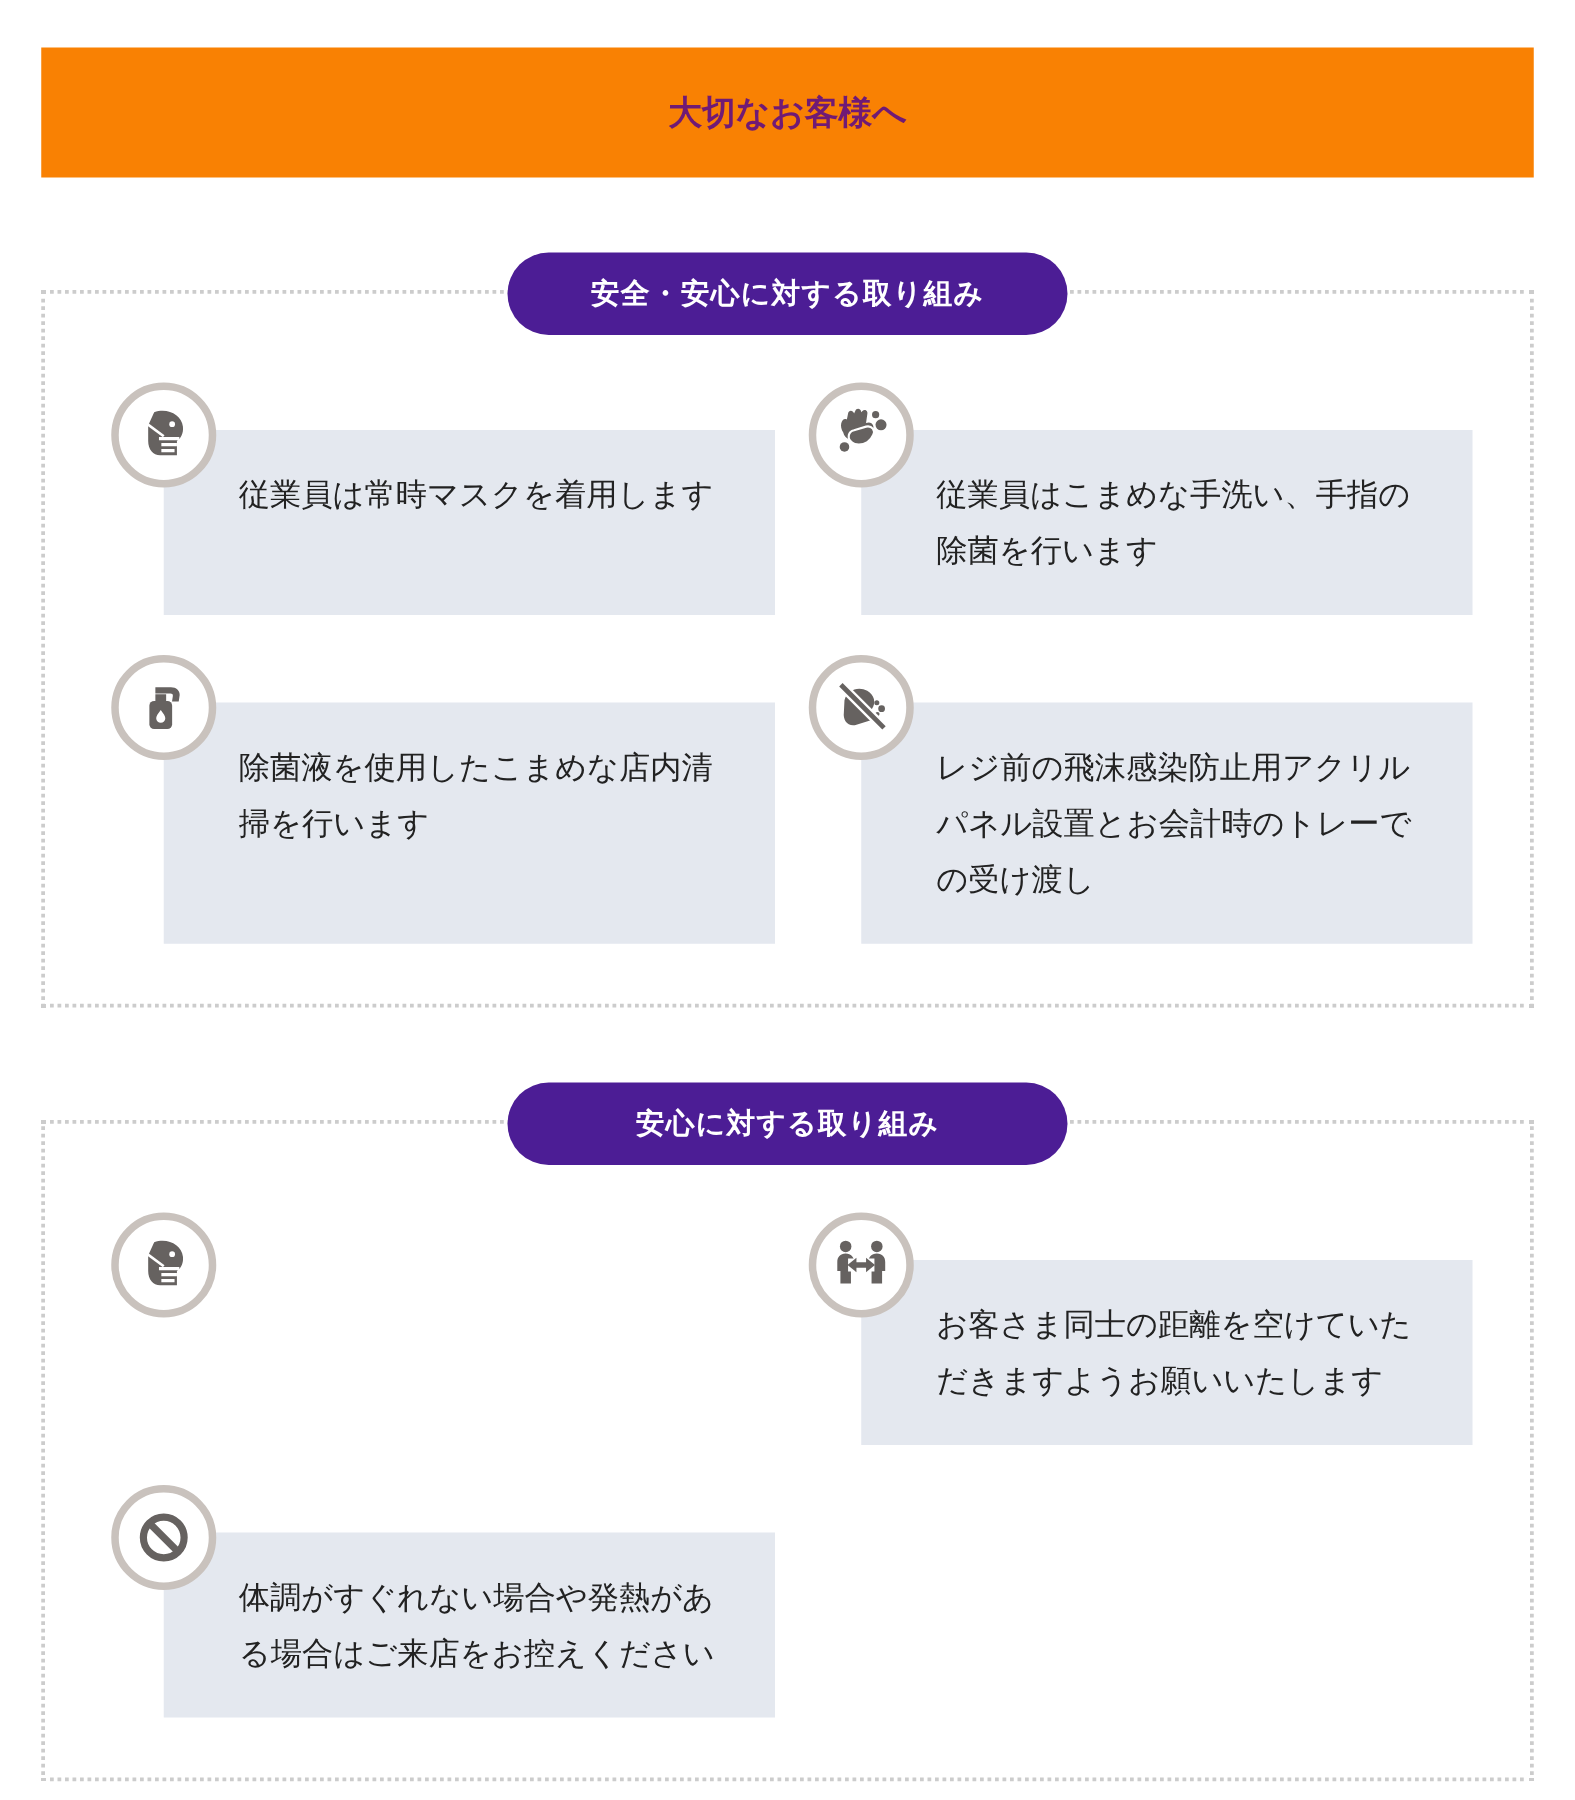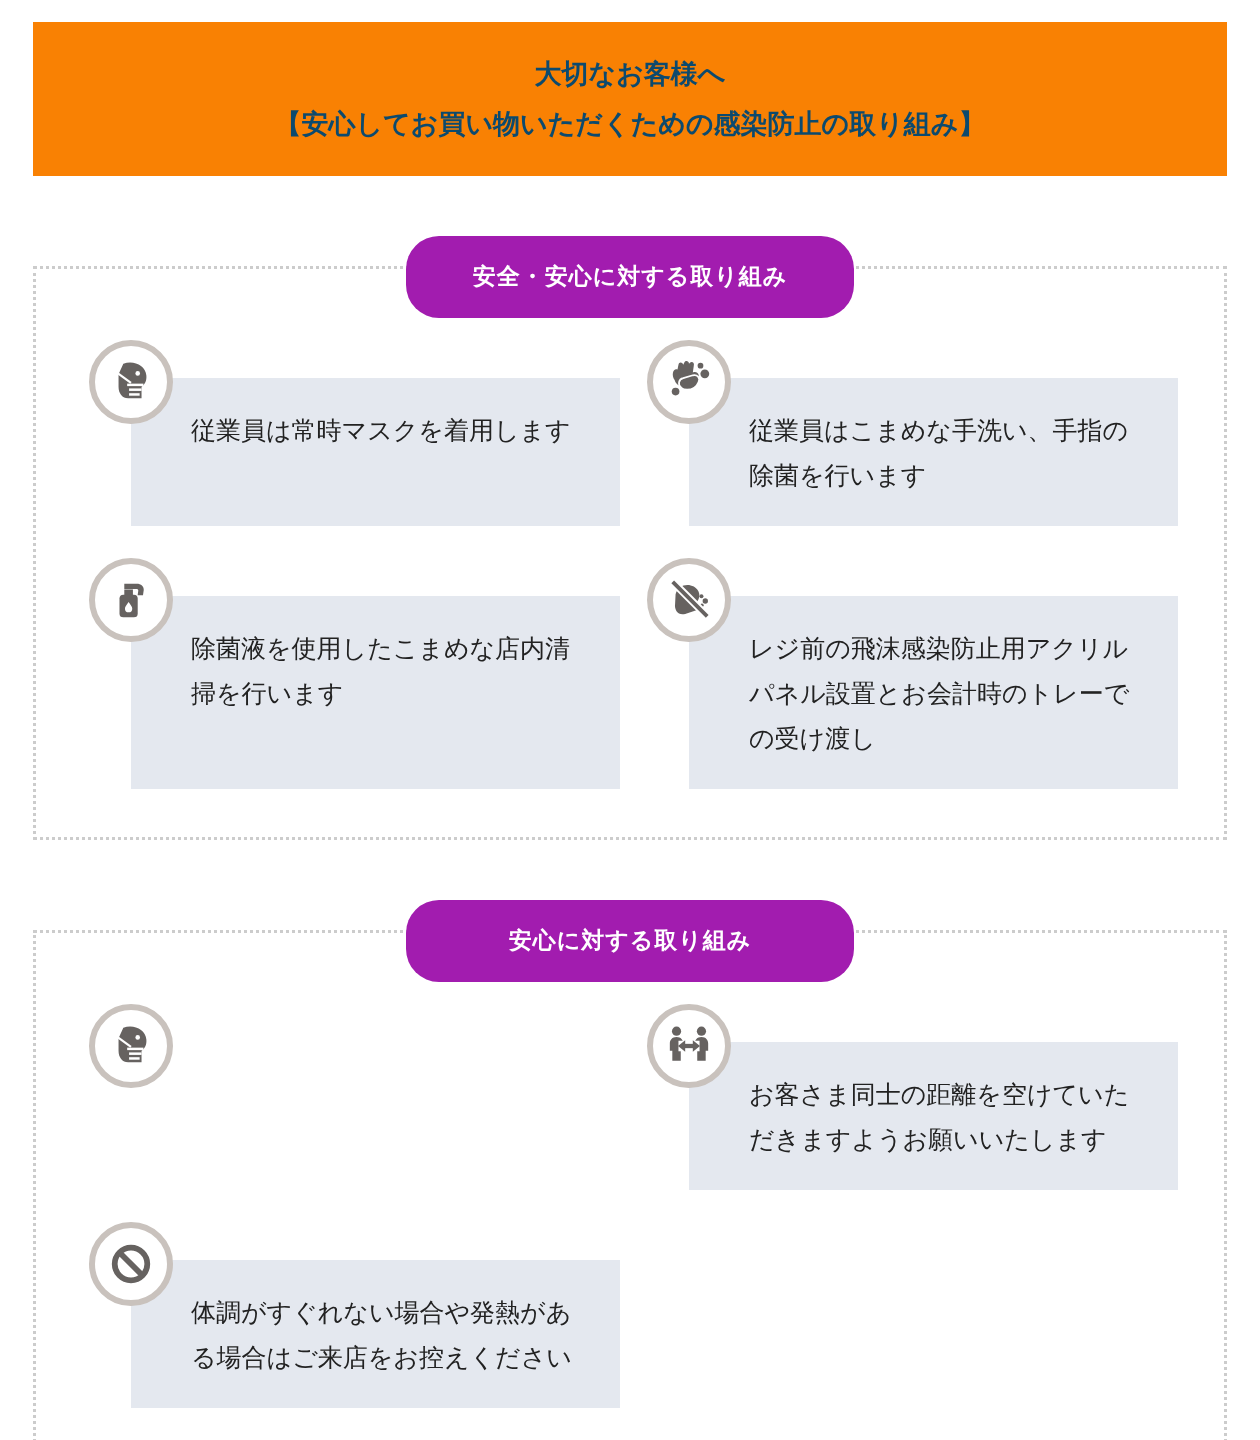--- a/index.html
+++ b/index.html
@@ -7,40 +7,41 @@
   body {
     width: 1260px; height: 1440px;
     font-family: "Liberation Sans", "DejaVu Sans", sans-serif;
     color: #222222;
     overflow: hidden;
   }
   .content { width: 1194px; margin: 0 auto; padding-top: 22px; }
 
   .banner {
     background: #f98103;
-    color: #0c4a6e;
+    color: #701a75;
     text-align: center;
     font-weight: bold;
     font-size: 27px;
     line-height: 1.85;
     padding: 28px 0 26px;
+    margin-top: 16px;
   }
 
   .section {
     position: relative;
     border: 3px dotted #cccccc;
     margin-top: 90px;
     padding: 71px 46px 48px 53px;
   }
   .section-pill {
     position: absolute;
     top: -33px; left: 50%;
     transform: translateX(-50%);
-    width: 448px; height: 82px;
-    background: #a21caf;
+    width: 448px; height: 66px;
+    background: #4c1d95;
     border-radius: 33px;
     color: #ffffff;
     font-size: 23px;
     font-weight: bold;
     display: flex; align-items: center; justify-content: center;
     letter-spacing: 1px;
   }
   .items {
     display: grid;
     grid-template-columns: 1fr 1fr;
@@ -68,21 +69,20 @@
     min-height: 103px;
   }
 </style>
 </head>
 <body>
 
 <div class="content">
 
   <div class="banner">
     <div>大切なお客様へ</div>
-    <div>【安心してお買い物いただくための感染防止の取り組み】</div>
   </div>
 
   <div class="section">
     <div class="section-pill">安全・安心に対する取り組み</div>
     <div class="items">
 
       <div class="item">
         <span class="icon-circle">
           <svg viewBox="0 0 48 48">
             <path d="M16 5 C 27 1 39 7 40 17 C 40.7 23 38 27 35 29 L 35 41 L 21 41 C 15 41 11 36 11 29 L 11 16 Z" fill="#666260"></path>

